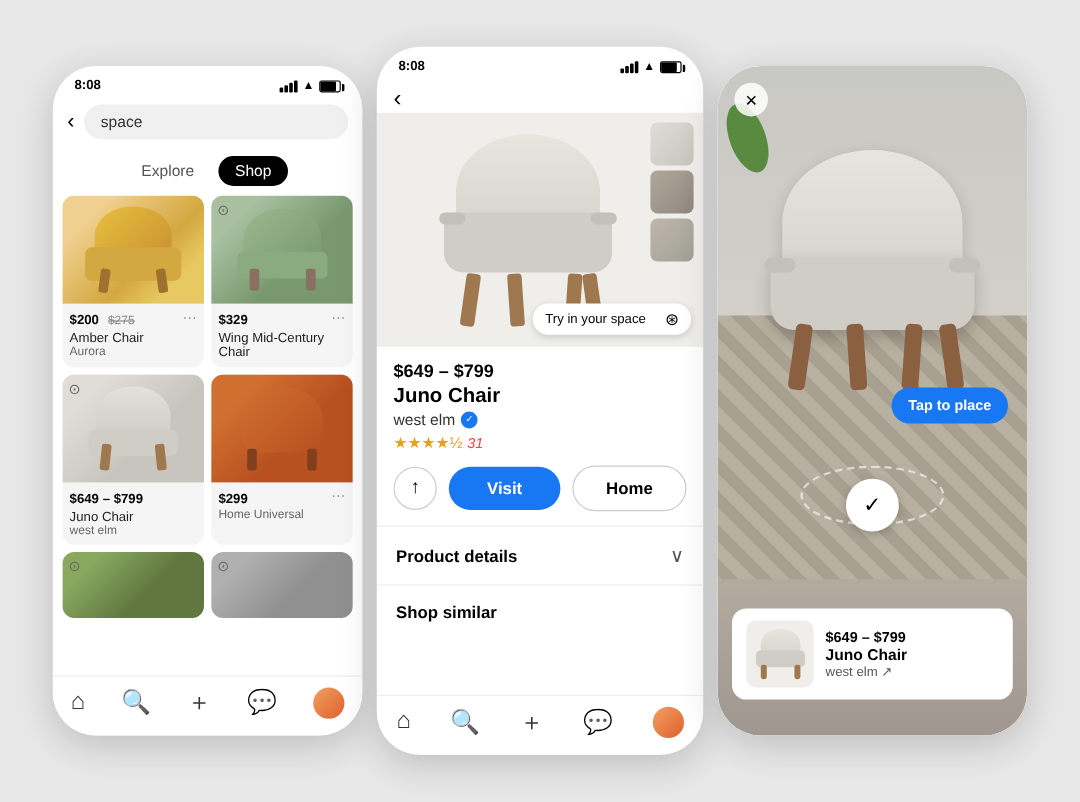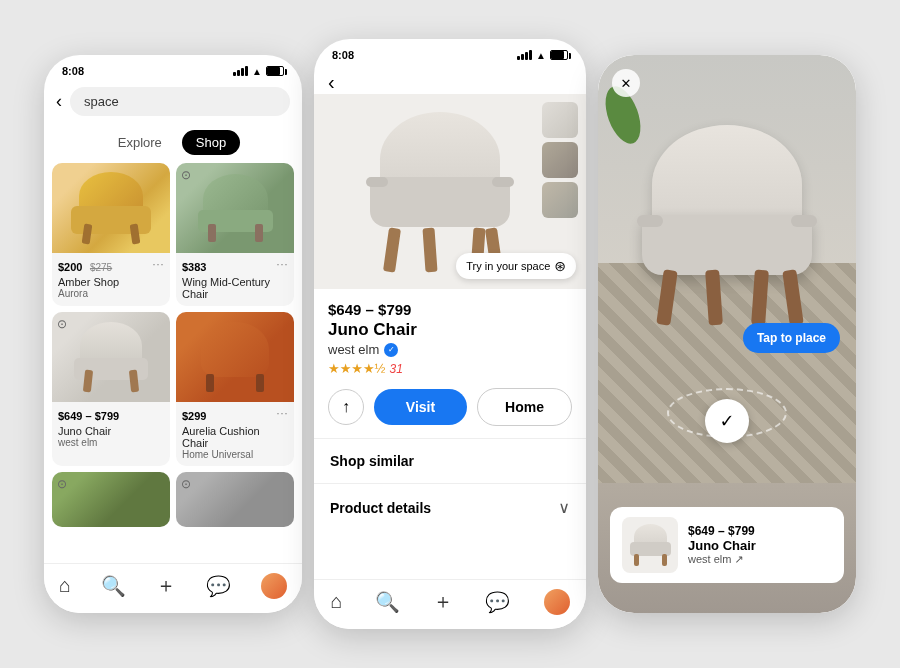--- a/index.html
+++ b/index.html
@@ -30,21 +30,21 @@
       overflow: hidden;
       box-shadow: 0 8px 32px rgba(0,0,0,0.18);
       position: relative;
       flex-shrink: 0;
     }
 
     
     .status-bar {
       display: flex;
       justify-content: space-between;
-      align-items: center;
+      align-items: flex-end;
       padding: 10px 18px 6px;
       font-size: 11px;
       font-weight: 600;
     }
     .status-icons { display: flex; gap: 4px; align-items: center; }
     .signal-bars { display: flex; gap: 1px; align-items: flex-end; }
     .signal-bar { width: 3px; background: #000; border-radius: 1px; }
     .sb1 { height: 4px; }
     .sb2 { height: 6px; }
     .sb3 { height: 8px; }
@@ -173,21 +173,21 @@
     .try-space-btn {
       position: absolute;
       bottom: 10px;
       right: 10px;
       background: #fff;
       border-radius: 20px;
       padding: 5px 10px;
       font-size: 11px;
       display: flex;
       align-items: center;
-      gap: 4px;
+      gap: 16px;
       box-shadow: 0 2px 6px rgba(0,0,0,0.15);
       cursor: pointer;
     }
     .thumb-strip {
       position: absolute;
       right: 8px;
       top: 8px;
       display: flex;
       flex-direction: column;
       gap: 4px;
@@ -446,37 +446,37 @@
             <div style="position:absolute;top:0;left:8px;width:64px;height:48px;background:linear-gradient(135deg,#e8c040,#c89030);border-radius:50% 50% 15% 15%;"></div>
             <div style="position:absolute;top:34px;left:0;width:80px;height:28px;background:#d4a840;border-radius:6px;"></div>
             <div style="position:absolute;bottom:0;left:12px;width:8px;height:20px;background:#a07030;border-radius:2px;transform:rotate(8deg);"></div>
             <div style="position:absolute;bottom:0;right:12px;width:8px;height:20px;background:#a07030;border-radius:2px;transform:rotate(-8deg);"></div>
           </div>
         </div>
         <div class="product-info">
           <span class="product-price">$200</span>
           <span class="product-price-old">$275</span>
           <div class="more-dots" style="float:right;font-size:12px;color:#888;">···</div>
-          <div class="product-name">Amber Shop</div>
+          <div class="product-name">Amber Chair</div>
           <div class="product-brand">Aurora</div>
         </div>
       </div>
 
       <div class="product-card">
         <div class="product-img product-card-img-wing">
           <span class="lens-icon">⊙</span>
           <div style="position:relative;width:75px;height:68px;">
             <div style="position:absolute;top:0;left:5px;width:65px;height:50px;background:linear-gradient(135deg,#9ab890,#7a9870);border-radius:50% 50% 20% 20%;"></div>
             <div style="position:absolute;top:36px;left:0;width:75px;height:22px;background:#8aaa80;border-radius:5px;"></div>
             <div style="position:absolute;bottom:0;left:10px;width:8px;height:18px;background:#8a7060;border-radius:2px;"></div>
             <div style="position:absolute;bottom:0;right:10px;width:8px;height:18px;background:#8a7060;border-radius:2px;"></div>
           </div>
         </div>
         <div class="product-info">
-          <span class="product-price">$383</span>
+          <span class="product-price">$329</span>
           <div class="more-dots" style="float:right;font-size:12px;color:#888;">···</div>
           <div class="product-name">Wing Mid-Century Chair</div>
         </div>
       </div>
 
       <div class="product-card">
         <div class="product-img product-card-img-juno">
           <span class="lens-icon">⊙</span>
           <div style="position:relative;width:78px;height:70px;">
             <div style="position:absolute;top:0;left:8px;width:62px;height:48px;background:linear-gradient(180deg,#e4e0da,#ccc9c2);border-radius:50% 50% 15% 15%;"></div>
@@ -496,21 +496,20 @@
         <div class="product-img product-card-img-aurelia">
           <div style="position:relative;width:78px;height:70px;">
             <div style="position:absolute;top:0;left:5px;width:68px;height:55px;background:linear-gradient(135deg,#d07030,#b85020);border-radius:60% 60% 30% 30%;"></div>
             <div style="position:absolute;bottom:0;left:10px;width:8px;height:18px;background:#804020;border-radius:2px;"></div>
             <div style="position:absolute;bottom:0;right:10px;width:8px;height:18px;background:#804020;border-radius:2px;"></div>
           </div>
         </div>
         <div class="product-info">
           <span class="product-price">$299</span>
           <div class="more-dots" style="float:right;font-size:12px;color:#888;">···</div>
-          <div class="product-name">Aurelia Cushion Chair</div>
           <div class="product-brand">Home Universal</div>
         </div>
       </div>
 
       <div class="product-card">
         <div class="product-img product-card-img-partial1" style="height:55px;">
           <span class="lens-icon">⊙</span>
         </div>
       </div>
       <div class="product-card">
@@ -592,26 +591,26 @@
 
     <div class="action-row">
       <div class="share-btn">
         <span>↑</span>
       </div>
       <div class="visit-btn">Visit</div>
       <div class="save-btn">Home</div>
     </div>
 
     <div class="section-row">
-      <span class="section-label">Shop similar</span>
-    </div>
-
-    <div class="section-row">
       <span class="section-label">Product details</span>
       <span class="chevron">∨</span>
+    </div>
+
+    <div class="section-row">
+      <span class="section-label">Shop similar</span>
     </div>
 
     <div class="bottom-nav">
       <span class="nav-icon">⌂</span>
       <span class="nav-icon">🔍</span>
       <span class="nav-icon">＋</span>
       <span class="nav-icon">💬</span>
       <div class="nav-avatar" style="background: linear-gradient(135deg,#f0a060,#e06030);"></div>
     </div>
   </div>

